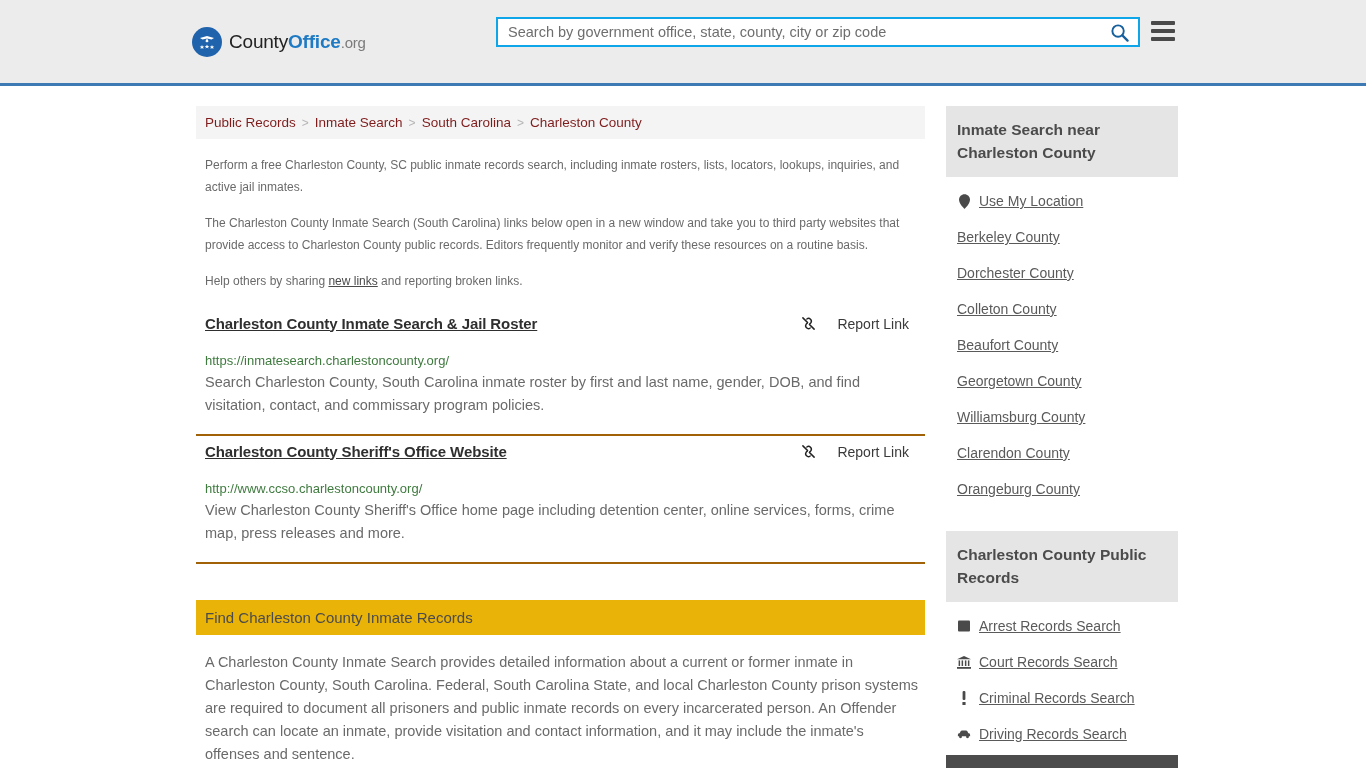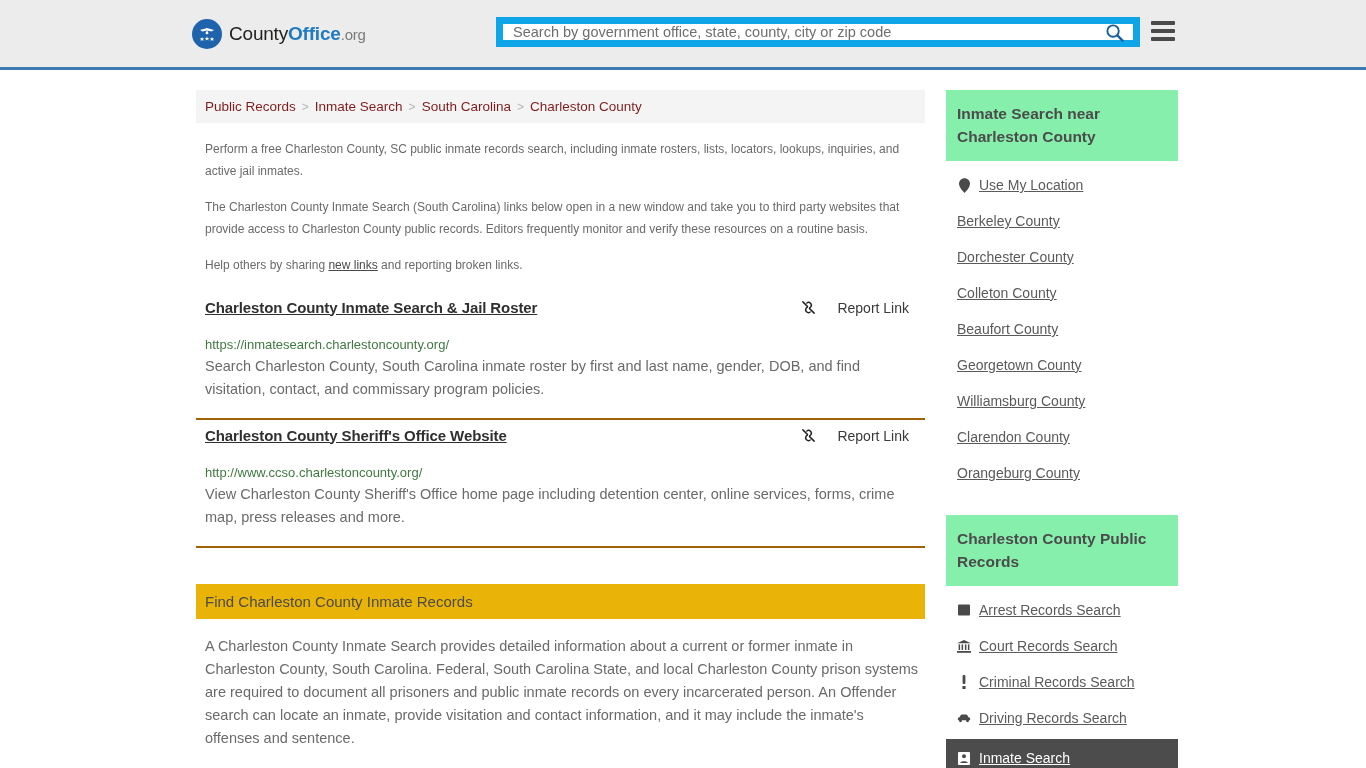--- a/index.html
+++ b/index.html
@@ -8,21 +8,21 @@
     width: 1366px; height: 768px;
     overflow: hidden;
     background: #ffffff;
     font-family: "Liberation Sans", sans-serif;
     color: #5a5a5a;
     -webkit-font-smoothing: antialiased;
   }
 
   
   .site-header {
-    height: 70px;
+    height: 86px;
     background: #ececec;
     border-bottom: 3px solid #3d7ab3;
     display: flex;
     align-items: center;
     position: relative;
   }
   .brand {
     display: flex;
     align-items: center;
     margin-left: 192px;
@@ -50,21 +50,21 @@
   .brand-text .c2 { color: #1f7ac4; font-weight: bold; }
   .brand-text .c3 { color: #7b7b7b; font-size: 15px; }
 
   .search-wrap {
     position: absolute;
     left: 496px;
     top: 17px;
     width: 644px;
     height: 30px;
     background: #ffffff;
-    border: 7px solid #0ea5e9;
+    border: 2px solid #0ea5e9;
     display: flex;
     align-items: flex-end;
   }
   .search-input {
     flex: 1;
     border: none;
     outline: none;
     height: 100%;
     padding: 0 10px;
     font-family: "Liberation Sans", sans-serif;
@@ -211,21 +211,21 @@
   }
   .section-body {
     font-size: 14.5px;
     line-height: 23px;
     color: #6a6a6a;
     padding: 16px 4px 0 9px;
   }
 
   
   .side-box-head {
-    background: #86efac;
+    background: #e5e5e5;
     padding: 12px 14px 13px 11px;
     font-size: 15.5px;
     font-weight: bold;
     line-height: 23px;
     color: #4b4b4b;
   }
   .side-list { margin-top: 6px; }
   .side-item {
     display: flex;
     align-items: center;

